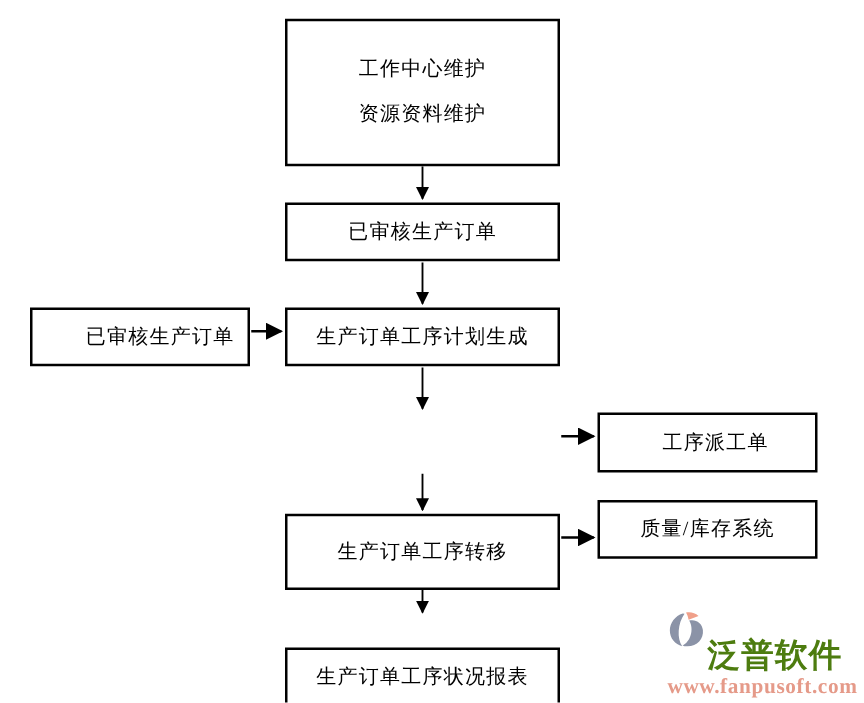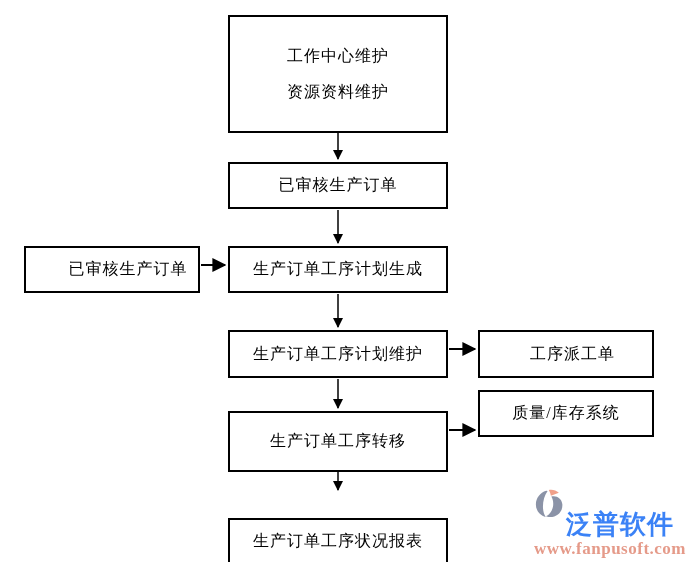--- a/index.html
+++ b/index.html
@@ -35,39 +35,39 @@
     left: 228px; top: 15px; width: 220px; height: 118px;
     flex-direction: column;
   }
   .box-top .line { display: block; line-height: 36px; }
   .box-routing   { left: 228px; top: 162px; width: 220px; height: 47px; }
   .box-approved  { left: 24px;  top: 246px; width: 176px; height: 47px; padding-left: 32px; }
   .box-plan-gen  { left: 228px; top: 246px; width: 220px; height: 47px; }
   .box-plan-mnt  { left: 228px; top: 330px; width: 220px; height: 48px; }
   .box-dispatch  { left: 478px; top: 330px; width: 176px; height: 48px; padding-left: 13px; }
   .box-transfer  { left: 228px; top: 411px; width: 220px; height: 61px; }
-  .box-quality   { left: 478px; top: 390px; width: 176px; height: 47px; }
+  .box-quality   { left: 478px; top: 400px; width: 176px; height: 47px; }
   .box-report    { left: 228px; top: 518px; width: 220px; height: 47px; }
 
   .logo {
     position: absolute;
     right: 5px; bottom: 5px;
     text-align: center;
     line-height: 1;
   }
   .logo-row {
     display: flex;
     align-items: center;
     justify-content: flex-start;
   }
   .logo-icon { display: inline-block; width: 30px; height: 33px; margin-right: 2px; }
   .logo-brand {
     font-size: 26px;
     font-weight: bold;
-    color: #3b82f6;
+    color: #4d7c0f;
     letter-spacing: 1px;
     white-space: nowrap;
     margin-top: 44px;
   }
   .logo-url {
     margin-top: 2px;
     font-size: 17px;
     font-weight: bold;
     color: #e59a89;
     letter-spacing: 0.5px;
@@ -105,23 +105,20 @@
   </div>
 
   <div class="box box-approved">
     <span>已审核生产订单</span>
   </div>
 
   <div class="box box-plan-gen">
     <span>生产订单工序计划生成</span>
   </div>
 
-  <div class="box box-plan-mnt">
-    <span>生产订单工序计划维护</span>
-  </div>
 
   <div class="box box-dispatch">
     <span>工序派工单</span>
   </div>
 
   <div class="box box-transfer">
     <span>生产订单工序转移</span>
   </div>
 
   <div class="box box-quality">

